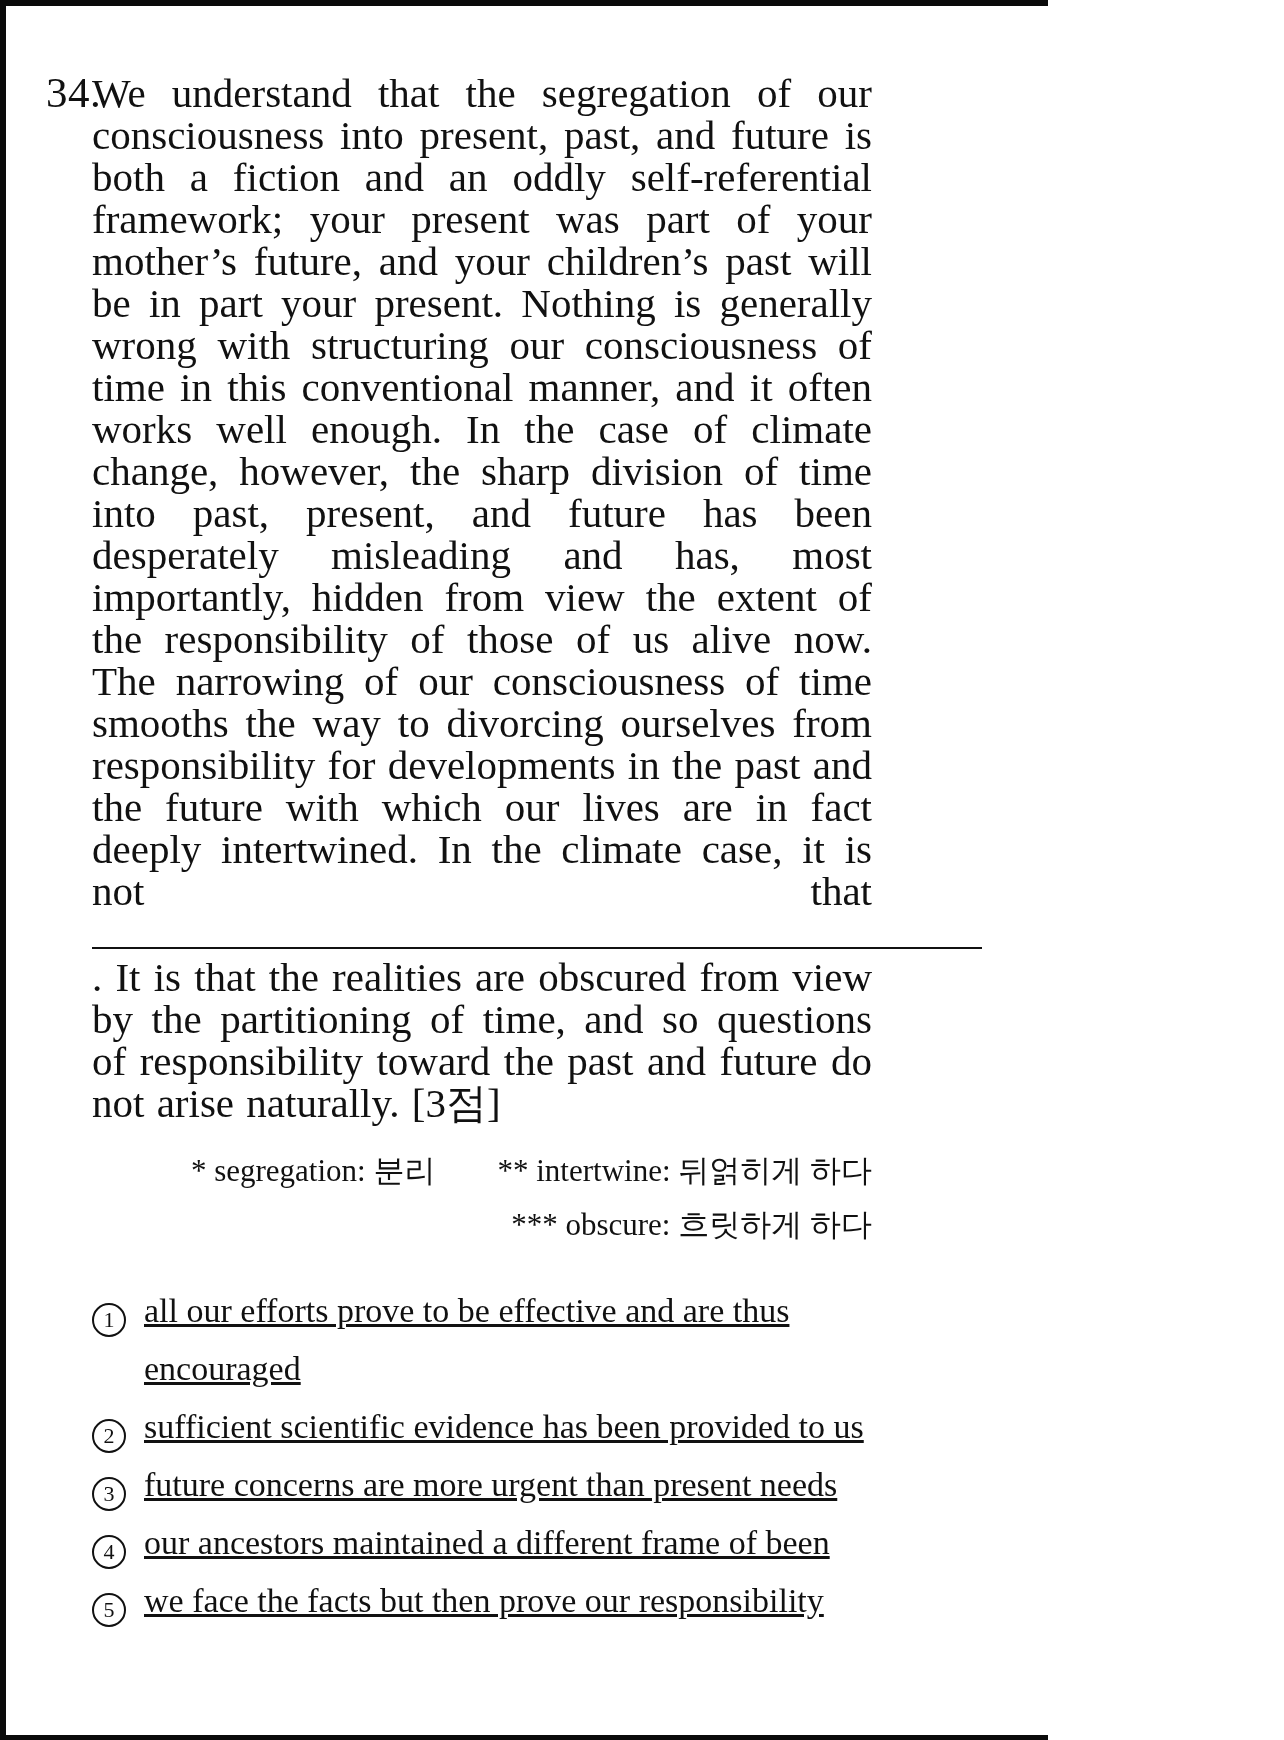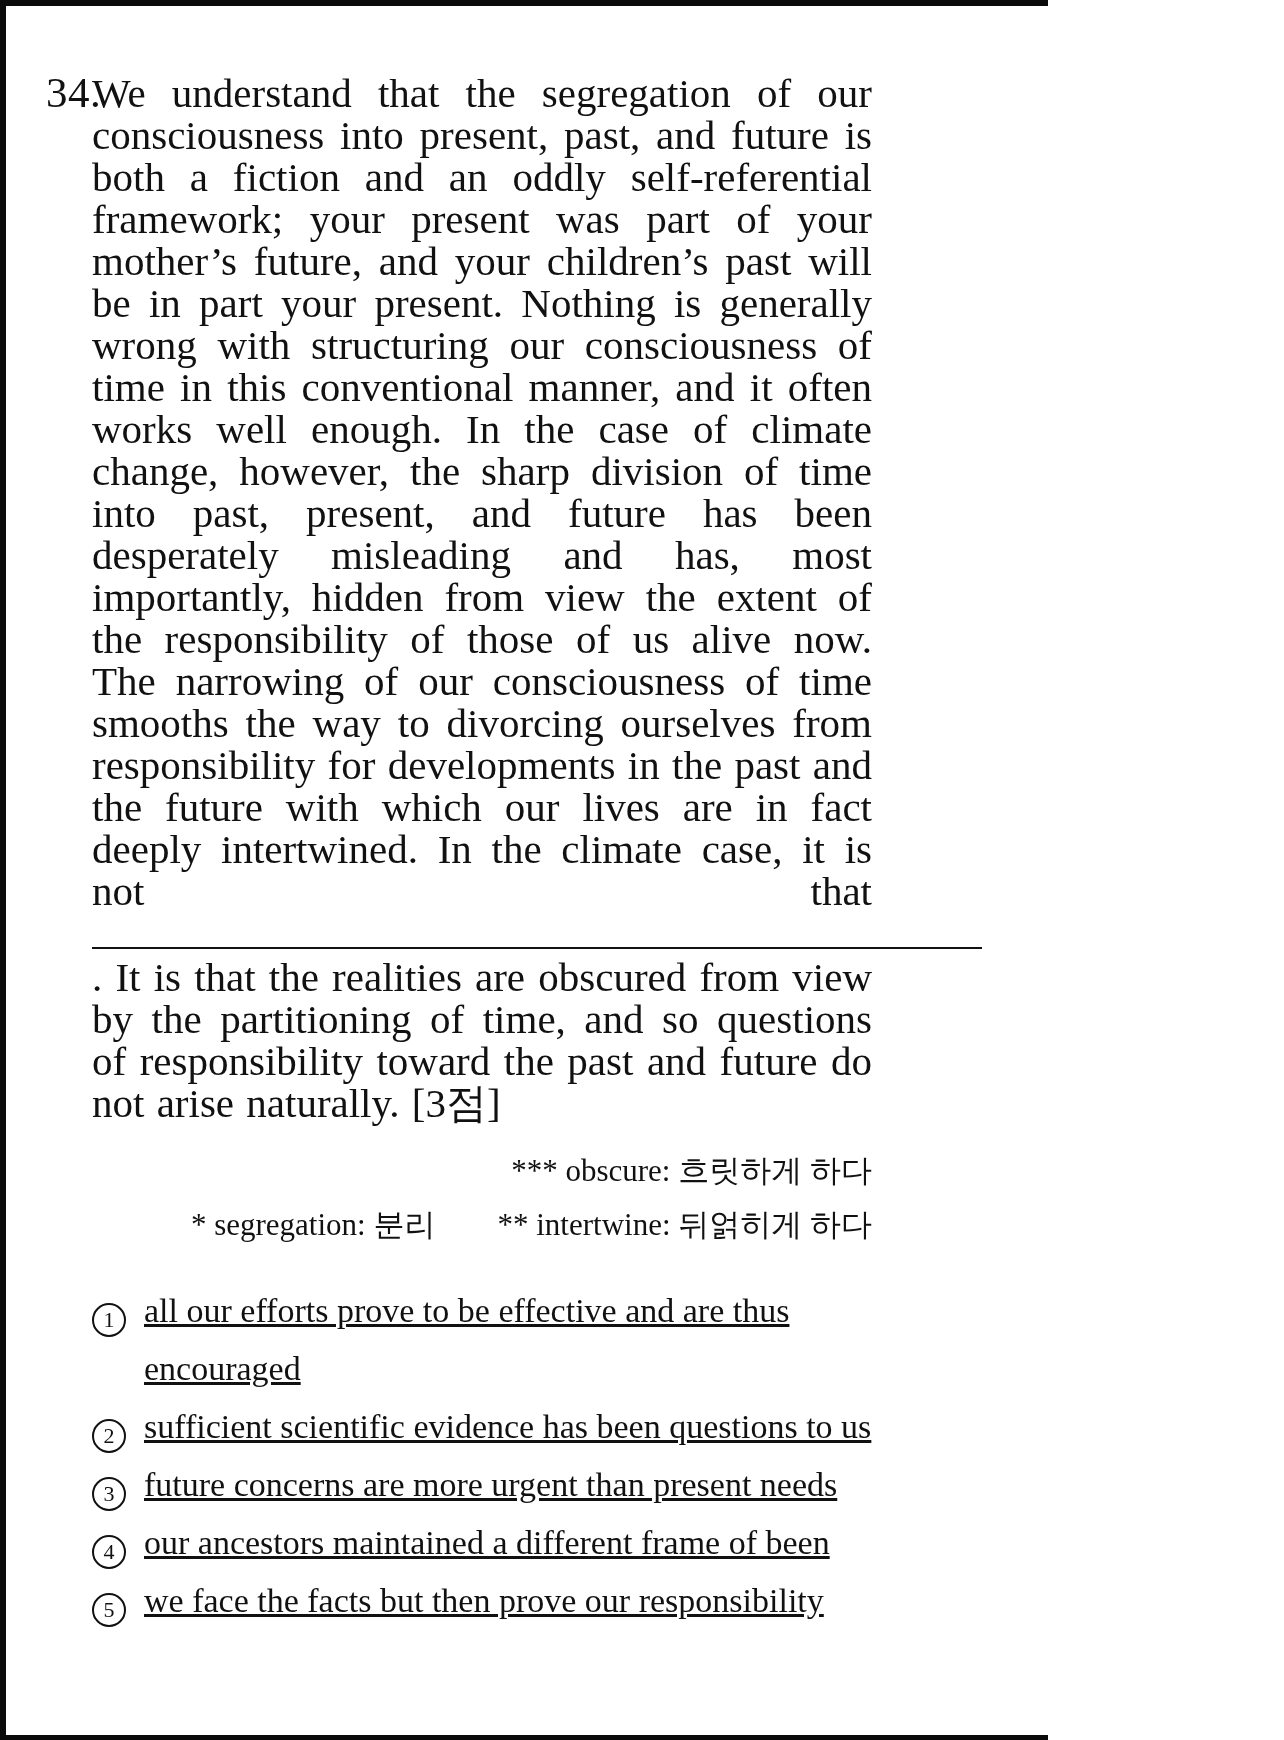--- a/index.html
+++ b/index.html
@@ -85,34 +85,34 @@
   <span class="qnum">34.</span>
 
   <div class="passage">
     <span>We understand that the segregation of our consciousness into present, past, and future is both a fiction and an oddly self-referential framework; your present was part of your mother’s future, and your children’s past will be in part your present. Nothing is generally wrong with structuring our consciousness of time in this conventional manner, and it often works well enough. In the case of climate change, however, the sharp division of time into past, present, and future has been desperately misleading and has, most importantly, hidden from view the extent of the responsibility of those of us alive now. The narrowing of our consciousness of time smooths the way to divorcing ourselves from responsibility for developments in the past and the future with which our lives are in fact deeply intertwined. In the climate case, it is not that</span>
     <span class="blank"></span><span>. It is</span>
     <span>that the realities are obscured from view by the partitioning of time, and so questions of responsibility toward the past and future do not arise naturally.</span>
     <span>[3점]</span>
   </div>
 
   <div class="glossary">
+    <div>* segregation: 분리  ** intertwine: 뒤얽히게 하다</div>
     <div>*** obscure: 흐릿하게 하다</div>
-    <div>* segregation: 분리  ** intertwine: 뒤얽히게 하다</div>
   </div>
 
   <div class="choices">
 
     <div class="choice-row">
       <span class="choice-marker">1</span>
       <span class="choice-text">all our efforts prove to be effective and are thus encouraged</span>
     </div>
 
     <div class="choice-row">
       <span class="choice-marker">2</span>
-      <span class="choice-text">sufficient scientific evidence has been questions to us</span>
+      <span class="choice-text">sufficient scientific evidence has been provided to us</span>
     </div>
 
     <div class="choice-row">
       <span class="choice-marker">3</span>
       <span class="choice-text">future concerns are more urgent than present needs</span>
     </div>
 
     <div class="choice-row">
       <span class="choice-marker">4</span>
       <span class="choice-text">our ancestors maintained a different frame of been</span>

